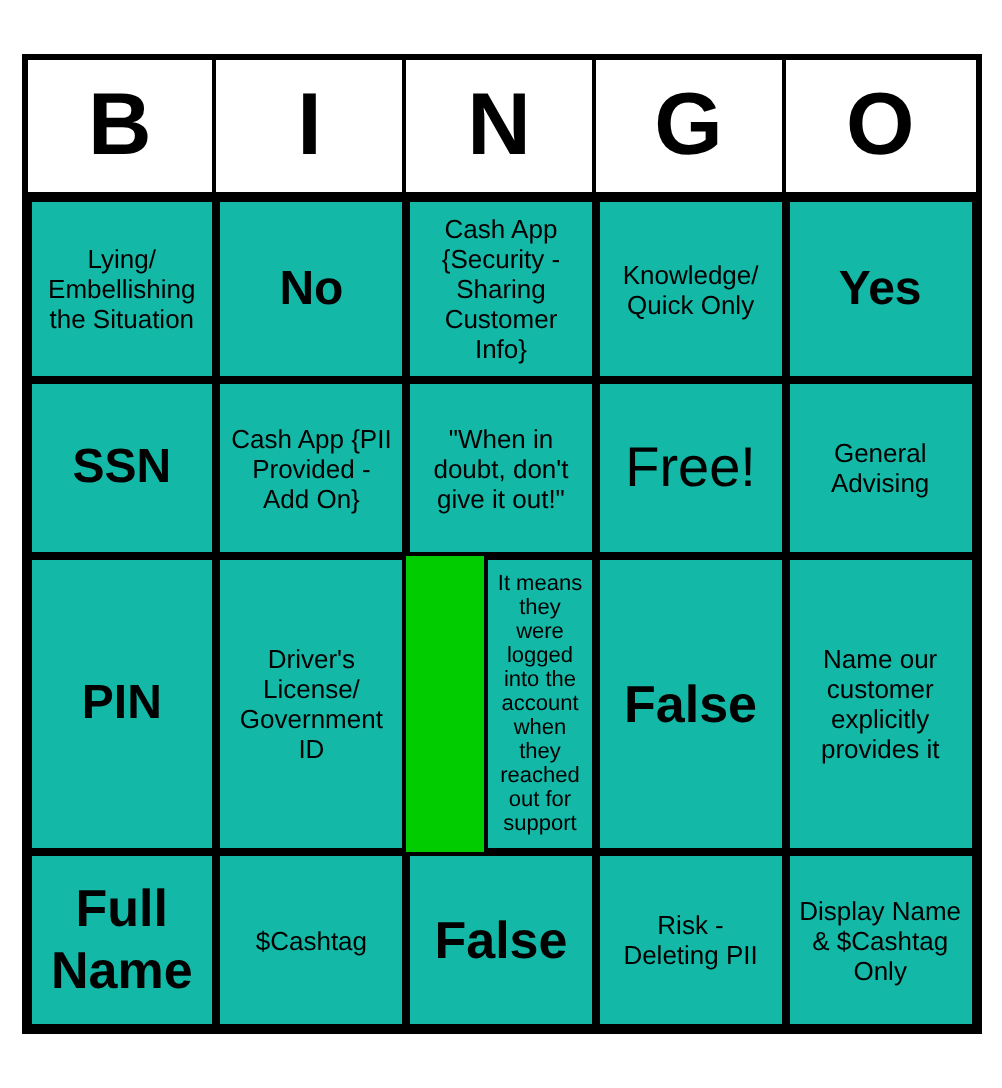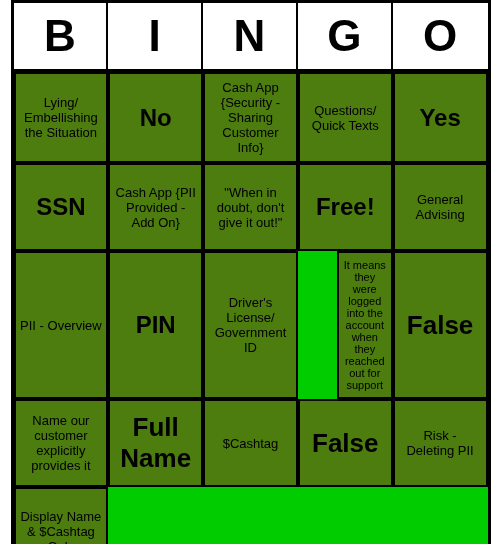--- a/index.html
+++ b/index.html
@@ -41,62 +41,61 @@
       border: 2px solid #000;
       min-height: 88px;
       display: flex;
       align-items: center;
       justify-content: center;
       text-align: center;
       padding: 6px 4px;
       font-size: 13px;
       font-weight: normal;
       color: #000;
-      background: #4d7c0f;
+      background: #14b8a6;
     }
     .bingo-cell.large-text {
       font-size: 24px;
       font-weight: bold;
     }
     .bingo-cell.medium-text {
       font-size: 26px;
       font-weight: bold;
     }
     .bingo-cell.small-text {
       font-size: 11px;
       margin-left: 39px;
     }
     .bingo-cell.free {
-      font-size: 24px;
-      font-weight: bold;
+      font-size: 28px;
+      font-weight: normal;
     }
   </style>
 </head>
 <body>
 
 <div class="bingo-card">
   <div class="bingo-header">
     <div class="bingo-header-cell">B</div>
     <div class="bingo-header-cell">I</div>
     <div class="bingo-header-cell">N</div>
     <div class="bingo-header-cell">G</div>
     <div class="bingo-header-cell">O</div>
   </div>
   <div class="bingo-grid" id="bingo-grid">
   <div class="bingo-cell">Lying/ Embellishing the Situation</div>
       <div class="bingo-cell large-text">No</div>
       <div class="bingo-cell">Cash App {Security - Sharing Customer Info}</div>
-      <div class="bingo-cell">Questions/ Quick Texts</div>
+      <div class="bingo-cell">Knowledge/ Quick Only</div>
       <div class="bingo-cell large-text">Yes</div>
       <div class="bingo-cell large-text">SSN</div>
       <div class="bingo-cell">Cash App {PII Provided - Add On}</div>
       <div class="bingo-cell">"When in doubt, don't give it out!"</div>
       <div class="bingo-cell free">Free!</div>
       <div class="bingo-cell">General Advising</div>
-      <div class="bingo-cell">PII - Overview</div>
       <div class="bingo-cell large-text">PIN</div>
       <div class="bingo-cell">Driver's License/ Government ID</div>
       <div class="bingo-cell small-text">It means they were logged into the account when they reached out for support</div>
       <div class="bingo-cell medium-text">False</div>
       <div class="bingo-cell">Name our customer explicitly provides it</div>
       <div class="bingo-cell medium-text">Full Name</div>
       <div class="bingo-cell">$Cashtag</div>
       <div class="bingo-cell medium-text">False</div>
       <div class="bingo-cell">Risk - Deleting PII</div>
       <div class="bingo-cell">Display Name &amp; $Cashtag Only</div>

